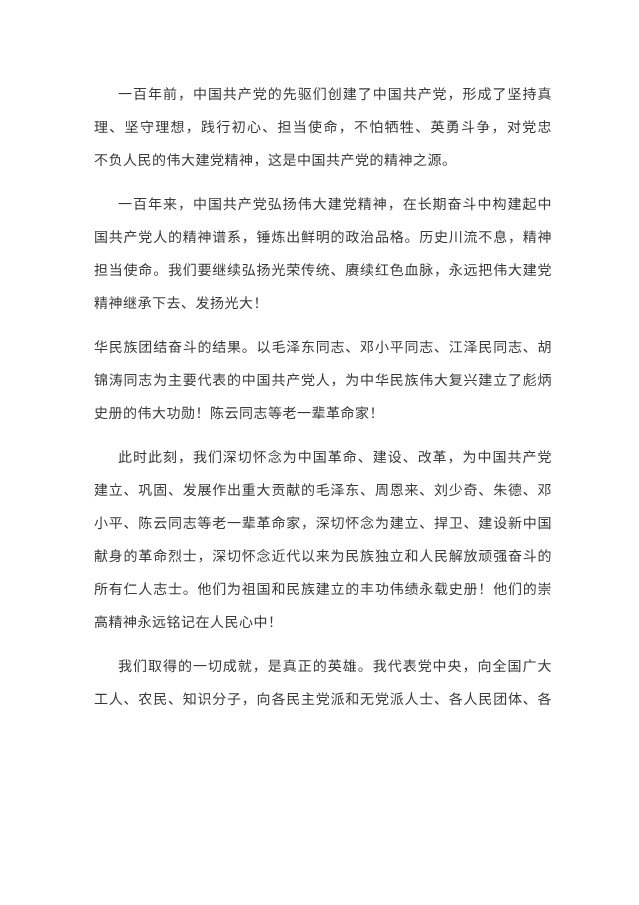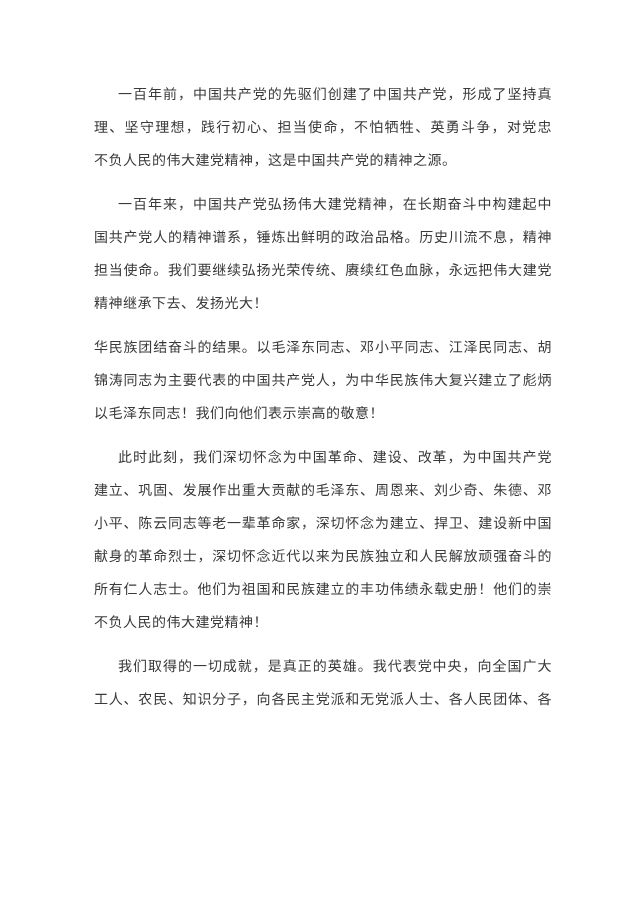--- a/index.html
+++ b/index.html
@@ -62,30 +62,30 @@
       <span class="ln first">一百年来，中国共产党弘扬伟大建党精神，在长期奋斗中构建起中</span>
       <span class="ln">国共产党人的精神谱系，锤炼出鲜明的政治品格。历史川流不息，精神</span>
       <span class="ln">担当使命。我们要继续弘扬光荣传统、赓续红色血脉，永远把伟大建党</span>
       <span class="ln last">精神继承下去、发扬光大！</span>
     </p>
 
 
     <p>
       <span class="ln">华民族团结奋斗的结果。以毛泽东同志、邓小平同志、江泽民同志、胡</span>
       <span class="ln">锦涛同志为主要代表的中国共产党人，为中华民族伟大复兴建立了彪炳</span>
-      <span class="ln last">以毛泽东同志！我们向他们表示崇高的敬意！</span>
+      <span class="ln last">史册的伟大功勋！陈云同志等老一辈革命家！</span>
     </p>
 
     <p>
       <span class="ln first">此时此刻，我们深切怀念为中国革命、建设、改革，为中国共产党</span>
       <span class="ln">建立、巩固、发展作出重大贡献的毛泽东、周恩来、刘少奇、朱德、邓</span>
       <span class="ln">小平、陈云同志等老一辈革命家，深切怀念为建立、捍卫、建设新中国</span>
       <span class="ln">献身的革命烈士，深切怀念近代以来为民族独立和人民解放顽强奋斗的</span>
       <span class="ln">所有仁人志士。他们为祖国和民族建立的丰功伟绩永载史册！他们的崇</span>
-      <span class="ln last">不负人民的伟大建党精神！</span>
+      <span class="ln last">高精神永远铭记在人民心中！</span>
     </p>
 
     <p>
       <span class="ln first">我们取得的一切成就，是真正的英雄。我代表党中央，向全国广大</span>
       <span class="ln">工人、农民、知识分子，向各民主党派和无党派人士、各人民团体、各</span>
     </p>
 
   </div>
 </div>
 

